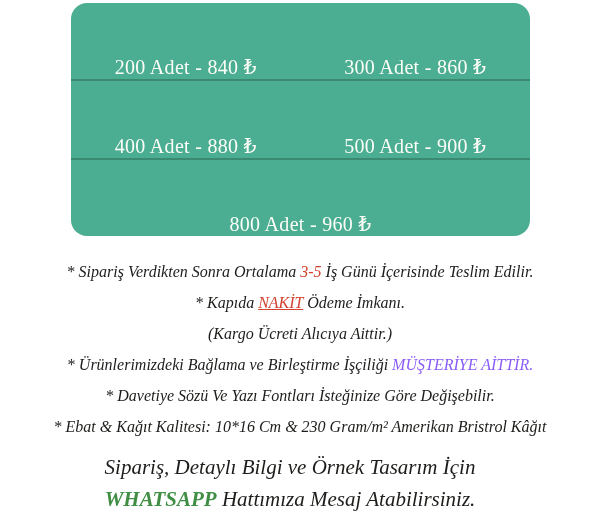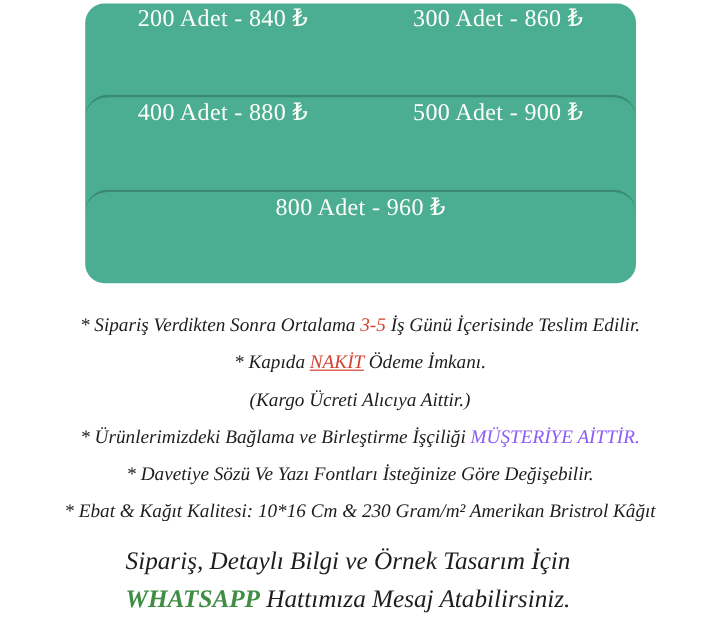--- a/index.html
+++ b/index.html
@@ -21,23 +21,23 @@
     height: 233px;
     background: var(--teal);
     border-radius: 16px;
     overflow: hidden;
     display: flex;
     flex-direction: column;
   }
   .price-row {
     flex: 1;
     display: flex;
-    align-items: flex-start;
+    align-items: flex-end;
   }
-  .price-row + .price-row { border-top: 2px solid var(--divider); border-radius: 19px; }
+  .price-row + .price-row { border-top: 2px solid var(--divider); }
   .price-cell {
     flex: 1;
     text-align: center;
     color: var(--table-text);
     font-size: 20px;
     letter-spacing: 0.3px;
     font-family: "Liberation Serif", "DejaVu Serif", "DejaVu Sans", serif;
   }
 
   

